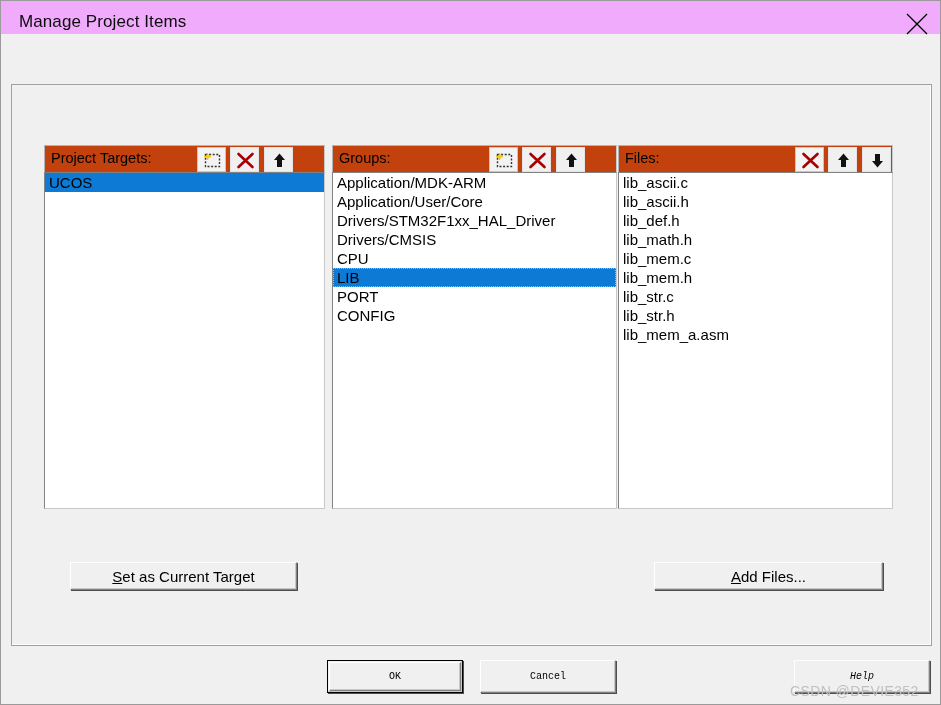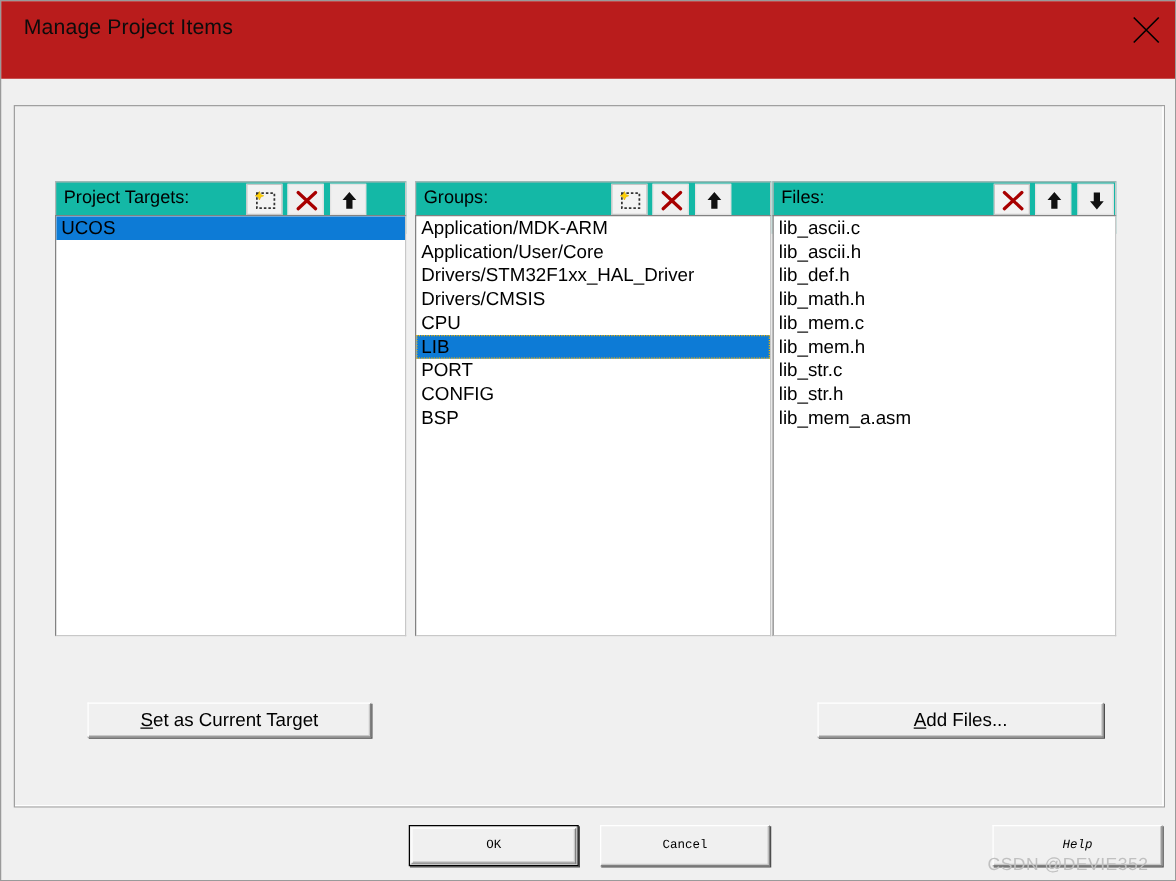--- a/index.html
+++ b/index.html
@@ -12,22 +12,22 @@
   #window {
     position: absolute; left: 0; top: 0;
     width: 941px; height: 705px;
     background: #f0f0f0;
     border: 1px solid #9a9a9a;
     box-sizing: border-box;
   }
   
   #titlebar {
     position: absolute; left: 0; top: 0;
-    width: 100%; height: 62px;
-    background: #b91c1c;
+    width: 100%; height: 33px;
+    background: #f0abfc;
     box-sizing: border-box;
     text-decoration: underline;
   }
   #title-text {
     position: absolute; left: 18px; top: 11px;
     font-size: 17px; color: #0c0c0c;
     font-family: "Liberation Sans", sans-serif;
     letter-spacing: 0.1px;
     white-space: nowrap;
   }
@@ -81,21 +81,21 @@
     border-right: 1px solid #ffffff;
     border-bottom: 1px solid #ffffff;
   }
 
   
   .panel { position: absolute; top: 0; }
   .panel-header {
     position: absolute; left: 0; top: 0;
     height: 42px;
     box-sizing: border-box;
-    background: #14b8a6;
+    background: #c2410c;
     border: 1px solid #c8c8c8;
     border-top-color: #b4b4b4;
     border-left-color: #b4b4b4;
   }
   .panel-label {
     position: absolute; left: 6px; top: 4px;
     font-size: 14.5px; color: #000;
     font-family: "Liberation Sans", sans-serif;
     white-space: nowrap;
   }
@@ -263,21 +263,20 @@
         </div>
         <div class="listbox" style="left:0; top:27px; width:285px; height:337px;">
           <div class="list-item">Application/MDK-ARM</div>
           <div class="list-item">Application/User/Core</div>
           <div class="list-item">Drivers/STM32F1xx_HAL_Driver</div>
           <div class="list-item">Drivers/CMSIS</div>
           <div class="list-item">CPU</div>
           <div class="list-item selected focused">LIB</div>
           <div class="list-item">PORT</div>
           <div class="list-item">CONFIG</div>
-          <div class="list-item">BSP</div>
         </div>
       </div>
 
       <div class="panel" style="left:606px; top:60px; width:275px;">
         <div class="panel-header" style="width:275px;">
           <div class="panel-label">Files:</div>
           <div class="tool-group" style="left:176px;">
             <div class="tool-btn raised">
               <svg width="19" height="17" viewBox="0 0 19 17" aria-hidden="true">
                 <path d="M2.5 2 L16.5 15 M16.5 2 L2.5 15" stroke="#a80000" stroke-width="2.6" stroke-linecap="round" fill="none"></path>

